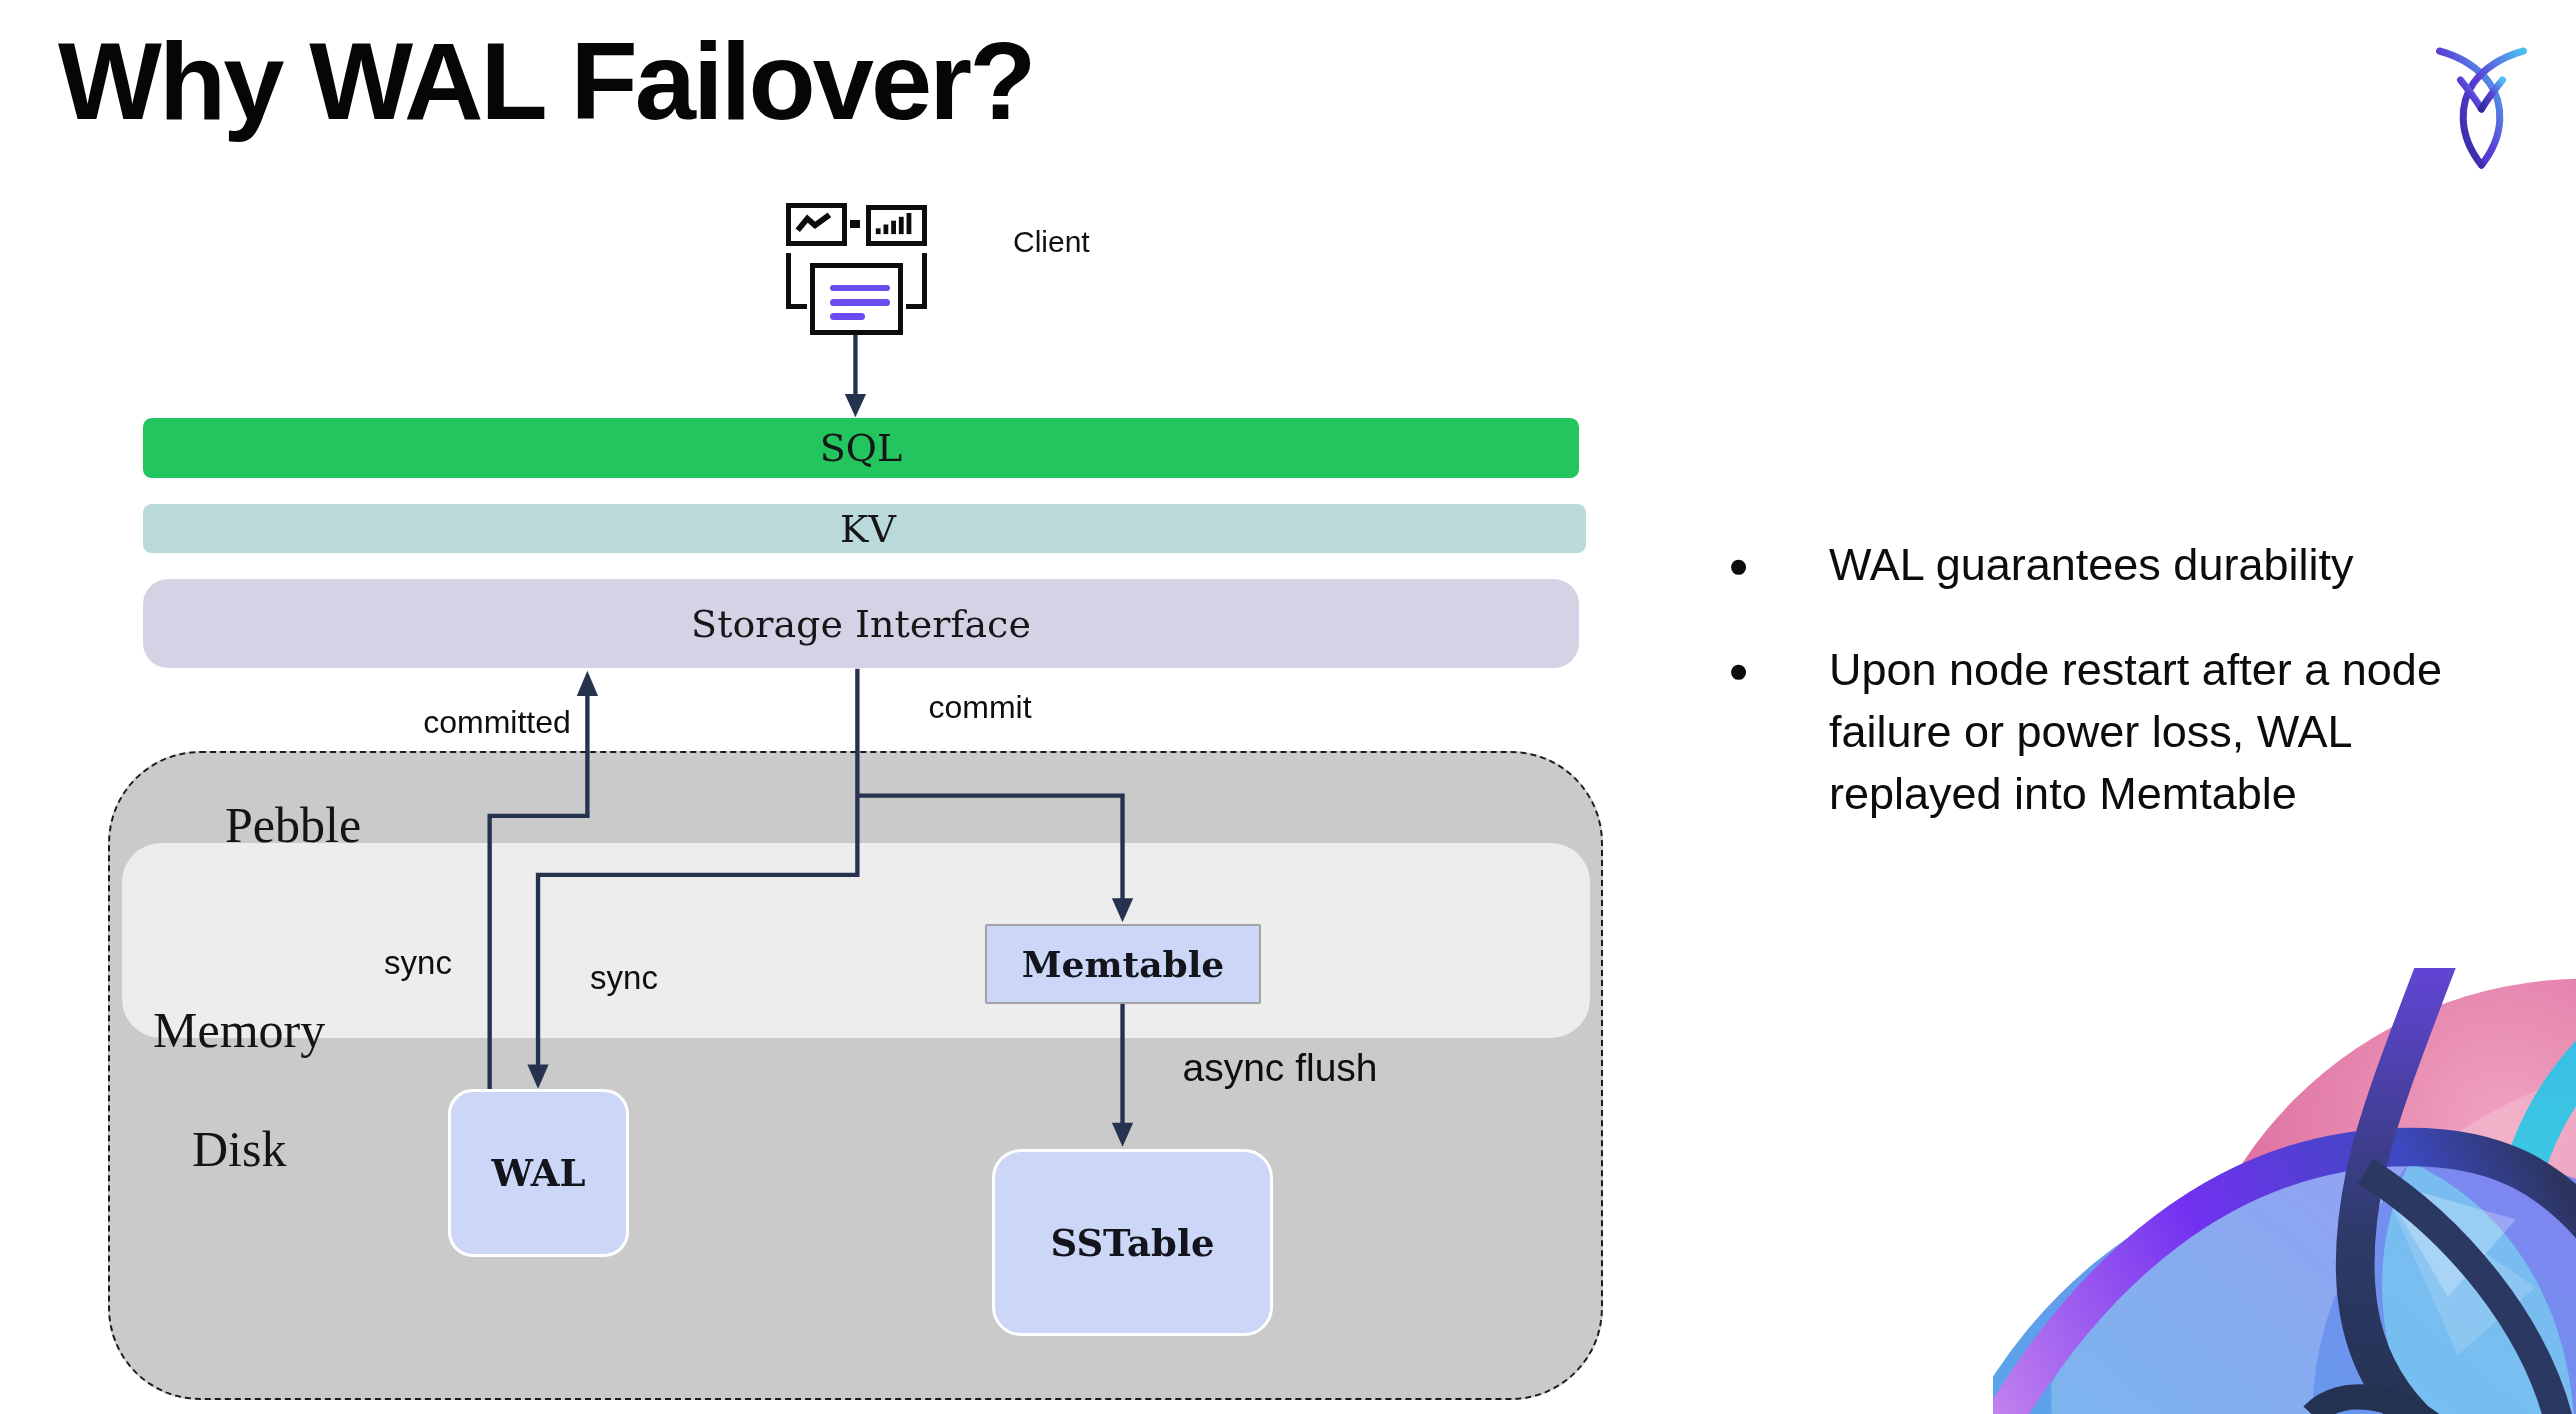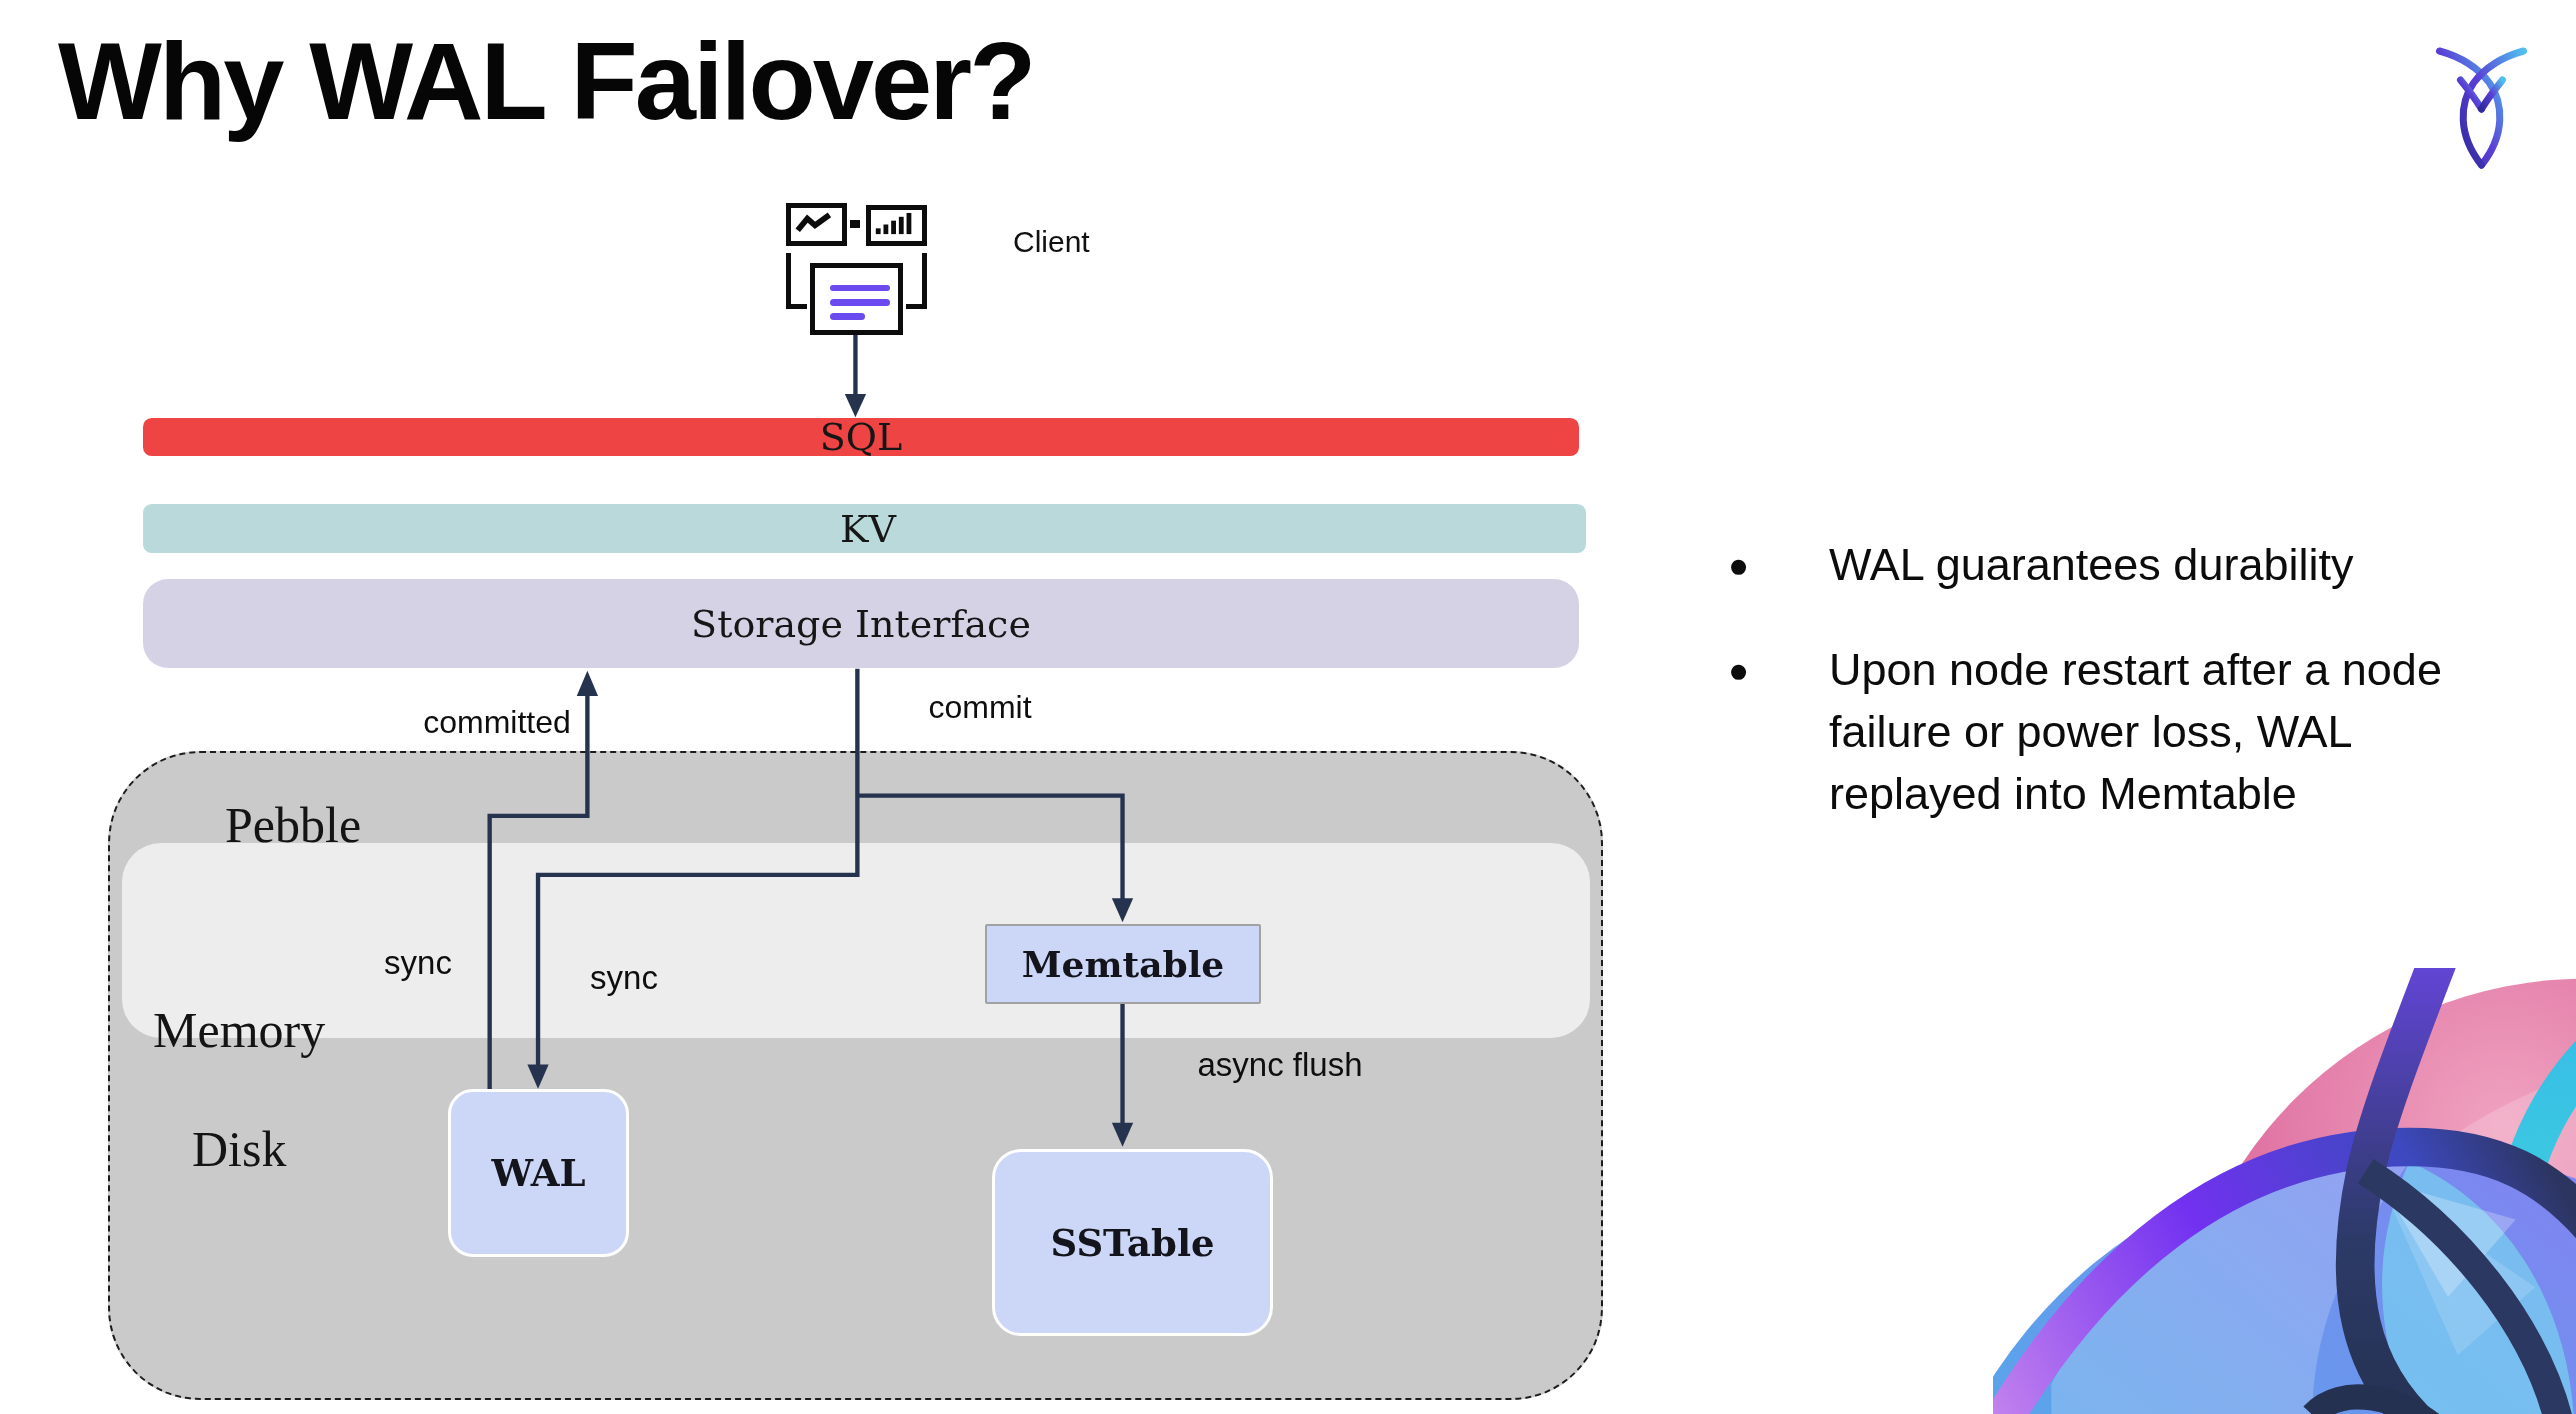--- a/index.html
+++ b/index.html
@@ -28,41 +28,41 @@
   .doc .tl{position:absolute;left:14.5px;height:6.8px;border-radius:3.9px;background:#6b4af0;}
   .doc .l1{top:16.5px;width:60px;}
   .doc .l2{top:31px;width:60px;}
   .doc .l3{top:45px;width:35px;}
   .client-label{position:absolute;left:1013px;top:225px;font-size:30px;color:#111;}
 
   
   .bar{position:absolute;left:143px;width:1436px;border-radius:8.7px;
        display:flex;align-items:center;justify-content:center;
        font-family:"DejaVu Serif",serif;font-size:38px;color:#161616;}
-  .bar-sql{top:418px;height:38px;background:#ef4444;}
+  .bar-sql{top:418px;height:60px;background:#22c55e;}
   .bar-kv{top:504px;height:49px;background:#b9d9da;padding-left:7px;}
   .bar-storage{top:579px;height:89px;background:#d6d2e6;border-radius:25px;}
 
   
   .pebble{position:absolute;left:108px;top:751px;width:1495px;height:649px;
           background:#cacaca;border:2.9px dashed #1c1c1c;border-radius:92px;box-sizing:border-box;}
   .memory-band{position:absolute;left:122px;top:843px;width:1468px;height:195px;
                background:#ededed;border-radius:39px;}
   .zone-label{position:absolute;font-family:Liberation Serif, serif;font-size:50px;color:#141414;margin-top:21px;}
   .lbl-pebble{left:225px;top:775px;}
   .lbl-memory{left:153px;top:980px;}
   .lbl-disk{left:192px;top:1099px;}
 
   
   .edge-label{position:absolute;font-size:32px;color:#0e0e0e;transform:translateX(-50%);white-space:nowrap;}
   .lbl-committed{left:497px;top:704px;}
   .lbl-commit{left:980px;top:689px;}
   .lbl-sync1{left:418px;top:944px;font-size:33px;}
   .lbl-sync2{left:624px;top:959px;font-size:33px;}
-  .lbl-flush{left:1280px;top:1046px;font-size:33px;}
+  .lbl-flush{left:1280px;top:1046px;font-size:39px;}
 
   
   .node{position:absolute;background:#ccd6f6;display:flex;align-items:center;justify-content:center;
         font-family:"DejaVu Serif",serif;font-weight:bold;color:#14141c;box-sizing:border-box;z-index:5;}
   .node-wal{left:448px;top:1089px;width:181px;height:168px;border:3.9px solid #fff;border-radius:25px;font-size:37px;}
   .node-memtable{left:985px;top:924px;width:276px;height:80px;border:2.9px solid #a2a2a2;border-radius:2px;font-size:36px;}
   .node-sstable{left:992px;top:1149px;width:281px;height:187px;border:3.9px solid #fff;border-radius:29px;font-size:37px;}
 
   
   .overlay{position:absolute;left:0;top:0;z-index:4;pointer-events:none;}

